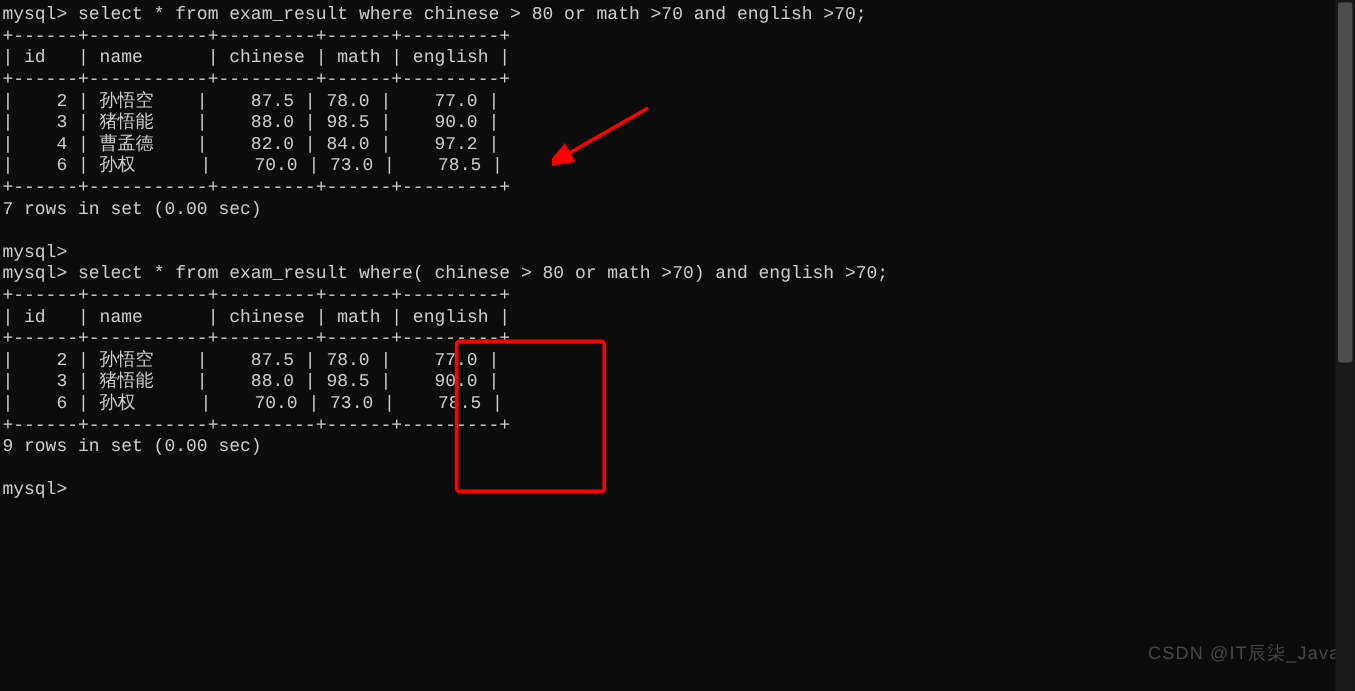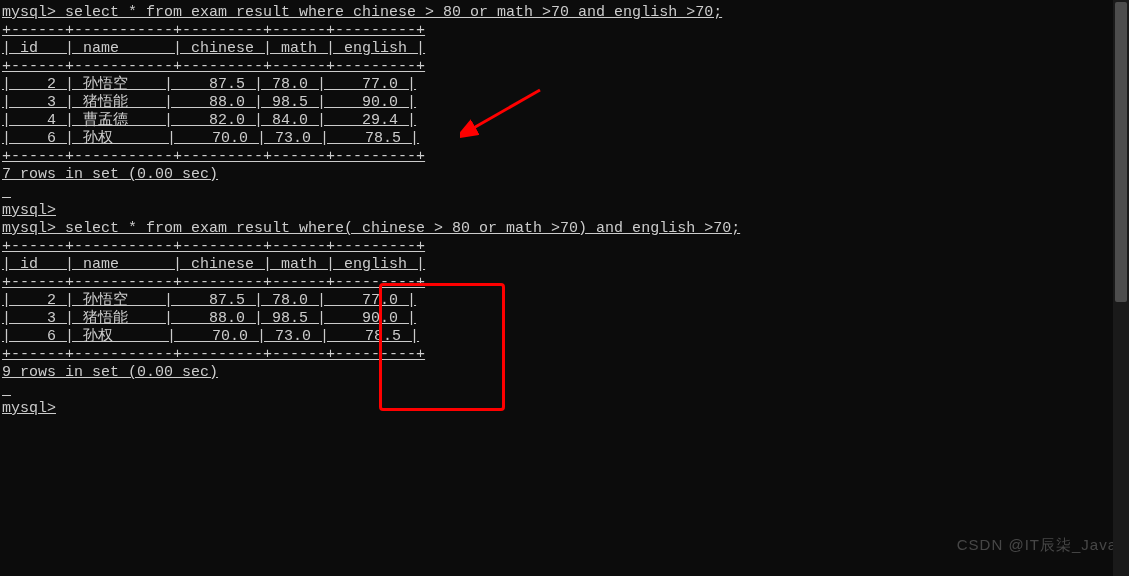--- a/index.html
+++ b/index.html
@@ -15,21 +15,20 @@
       line-height: 1.2;
       width: 1129px;
       height: 576px;
       padding: 4px 0 0 2px;
       position: relative;
       overflow: hidden;
     }
     .line {
       white-space: pre;
       height: 18px;
-      text-decoration: underline;
     }
     .arrow-svg {
       position: absolute;
       left: 460px;
       top: 82px;
       pointer-events: none;
     }
     .red-box {
       position: absolute;
       border: 3px solid #ff0000;
@@ -71,21 +70,21 @@
   </style>
 </head>
 <body>
 
 <div class="line"><span>mysql&gt;</span> <span>select * from exam_result where chinese &gt; 80 or math &gt;70 and english &gt;70;</span></div>
 <div class="line">+------+-----------+---------+------+---------+</div>
 <div class="line">| id   | name      | chinese | math | english |</div>
 <div class="line">+------+-----------+---------+------+---------+</div>
 <div class="line">|    2 | 孙悟空    |    87.5 | 78.0 |    77.0 |</div>
 <div class="line">|    3 | 猪悟能    |    88.0 | 98.5 |    90.0 |</div>
-<div class="line">|    4 | 曹孟德    |    82.0 | 84.0 |    29.4 |</div>
+<div class="line">|    4 | 曹孟德    |    82.0 | 84.0 |    97.2 |</div>
 <div class="line">|    6 | 孙权      |    70.0 | 73.0 |    78.5 |</div>
 <div class="line">+------+-----------+---------+------+---------+</div>
 <div class="line">7 rows in set (0.00 sec)</div>
 <div class="line">&nbsp;</div>
 <div class="line"><span>mysql&gt;</span></div>
 <div class="line"><span>mysql&gt;</span> <span>select * from exam_result where( chinese &gt; 80 or math &gt;70) and english &gt;70;</span></div>
 <div class="line">+------+-----------+---------+------+---------+</div>
 <div class="line">| id   | name      | chinese | math | english |</div>
 <div class="line">+------+-----------+---------+------+---------+</div>
 <div class="line">|    2 | 孙悟空    |    87.5 | 78.0 |    77.0 |</div>

